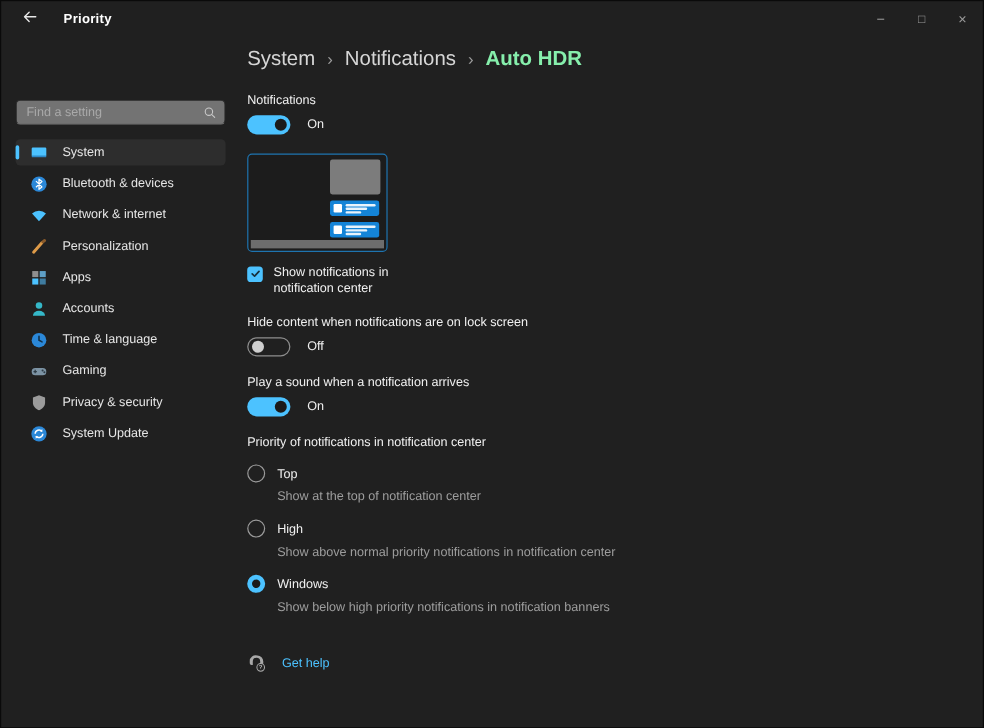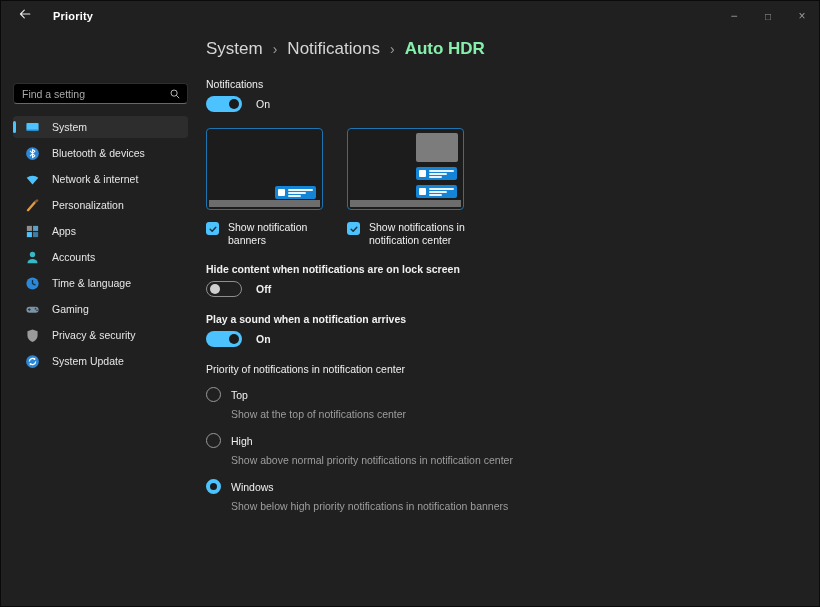--- a/index.html
+++ b/index.html
@@ -17,21 +17,21 @@
   .win-controls { margin-left:auto; display:flex; height:30px; }
   .win-btn { width:34px; height:30px; display:flex; align-items:center; justify-content:center;
     color:#9a9a9a; font-size:12px; cursor:pointer; }
   .win-btn.maximize { font-size:10px; }
   
   .body-row { display:flex; height:577px; }
   .sidebar { width:193px; flex:0 0 193px; padding:0 6px 0 12px; }
   .main { flex:1; padding:0 24px 0 12px; }
   
   .search-box {
-    margin-top:52px; height:21px; background:#000000; border-radius:4px;
+    margin-top:52px; height:21px; background:#737373; border-radius:4px;
     border:1px solid #2e2e2e; border-bottom:1px solid #686868;
     display:flex; align-items:center; padding:0 6px 0 8px;
   }
   .search-box input {
     flex:1; background:transparent; border:none; outline:none; color:#cfcfcf;
     font-size:10.5px; font-family:inherit; min-width:0;
   }
   .search-box input::placeholder { color:#a9a9a9; }
   .search-icon svg { width:12px; height:12px; display:block; }
   .nav { margin-top:12px; display:flex; flex-direction:column; gap:4px; }
@@ -95,21 +95,21 @@
   .radio-line { display:flex; align-items:center; gap:10px; }
   .radio { width:15px; height:15px; border-radius:50%; border:1px solid #9a9a9a; background:transparent; cursor:pointer; flex:0 0 15px; }
   .radio.selected { border:4.5px solid var(--accent); background:#1b1b1b; }
   .radio-label { font-size:10.5px; color:#f0f0f0; }
   .radio-desc { margin:6px 0 0 25px; }
   
   .get-help { display:flex; align-items:center; gap:12px; margin-top:32px; }
   .help-icon svg { width:17px; height:17px; display:block; }
   .get-help-link { font-size:10.5px; color:#4cc2ff; cursor:pointer; }
   
-  .mt14 { margin-top:14px;font-weight:bold; }
+  .mt14 { margin-top:14px; }
   .mt16 { margin-top:16px; }
 </style>
 </head>
 <body>
 
 <div class="window">
 
   <div class="titlebar">
     <div class="back-btn">
       <span class="icon">
@@ -247,41 +247,20 @@
 
       <div class="setting-label mt16">Notifications</div>
       <div class="toggle-row">
         <div class="toggle on">
             <div class="knob"></div>
           </div>
         <div class="toggle-state">On</div>
       </div>
 
       <div class="cards-row">
-          <div class="card-col">
-            <div class="preview-card">
-              <div class="pv-toast" style="right:6px;top:57px">
-                <div class="pv-app"></div>
-                <div class="pv-lines">
-                  <div class="pv-line l1"></div>
-                  <div class="pv-line l2"></div>
-                  <div class="pv-line l3"></div>
-                </div>
-              </div>
-              <div class="pv-taskbar"></div>
-            </div>
-            <div class="checkbox-row">
-              <div class="checkbox">
-                <span class="icon"><svg viewBox="0 0 12 12">
-                    <path d="M2.6 6.3 L5 8.6 L9.4 3.8" stroke="#17313f" stroke-width="1.7" fill="none" stroke-linecap="round" stroke-linejoin="round"></path>
-                  </svg></span>
-              </div>
-              <div class="checkbox-label">Show notification banners</div>
-            </div>
-          </div>
           <div class="card-col wide">
             <div class="preview-card">
               <div class="pv-panel"></div>
               <div class="pv-toast" style="right:6px;top:38px">
                 <div class="pv-app"></div>
                 <div class="pv-lines">
                   <div class="pv-line l1"></div>
                   <div class="pv-line l2"></div>
                   <div class="pv-line l3"></div>
                 </div>
@@ -328,34 +307,44 @@
           </div>
         </div>
 
       <div class="setting-label mt16">Priority of notifications in notification center</div>
       <div class="radio-group">
           <div class="radio-option">
             <div class="radio-line">
               <div class="radio "></div>
               <div class="radio-label">Top</div>
             </div>
-            <div class="desc radio-desc">Show at the top of notifications center</div>
+            <div class="desc radio-desc">Show at the top of notification center</div>
           </div>
           <div class="radio-option">
             <div class="radio-line">
               <div class="radio "></div>
               <div class="radio-label">High</div>
             </div>
             <div class="desc radio-desc">Show above normal priority notifications in notification center</div>
           </div>
           <div class="radio-option">
             <div class="radio-line">
               <div class="radio selected"></div>
               <div class="radio-label">Windows</div>
             </div>
             <div class="desc radio-desc">Show below high priority notifications in notification banners</div>
           </div>
         </div>
 
+      <div class="get-help">
+        <span class="help-icon icon">
+          <svg viewBox="0 0 16 16">
+            <path d="M8 2.2 a4.6 4.6 0 0 1 4.6 4.6 v1.4 a1.4 1.4 0 0 1 -1.4 1.4 h-1 V6.8 a2.9 2.9 0 0 0 -5.8 0 v2.8 h-1 A1.4 1.4 0 0 1 2 8.2 V6.8 A4.6 4.6 0 0 1 8 2.2" fill="#a8a8a8"></path>
+            <circle cx="10.6" cy="11.4" r="3" fill="#262626" stroke="#a8a8a8" stroke-width="0.8"></circle>
+            <text x="10.6" y="13.1" font-size="4.6" fill="#e0e0e0" text-anchor="middle">?</text>
+          </svg>
+        </span>
+        <span class="get-help-link">Get help</span>
+      </div>
 
     </div>
   </div>
 </div>
 
 </body></html>

